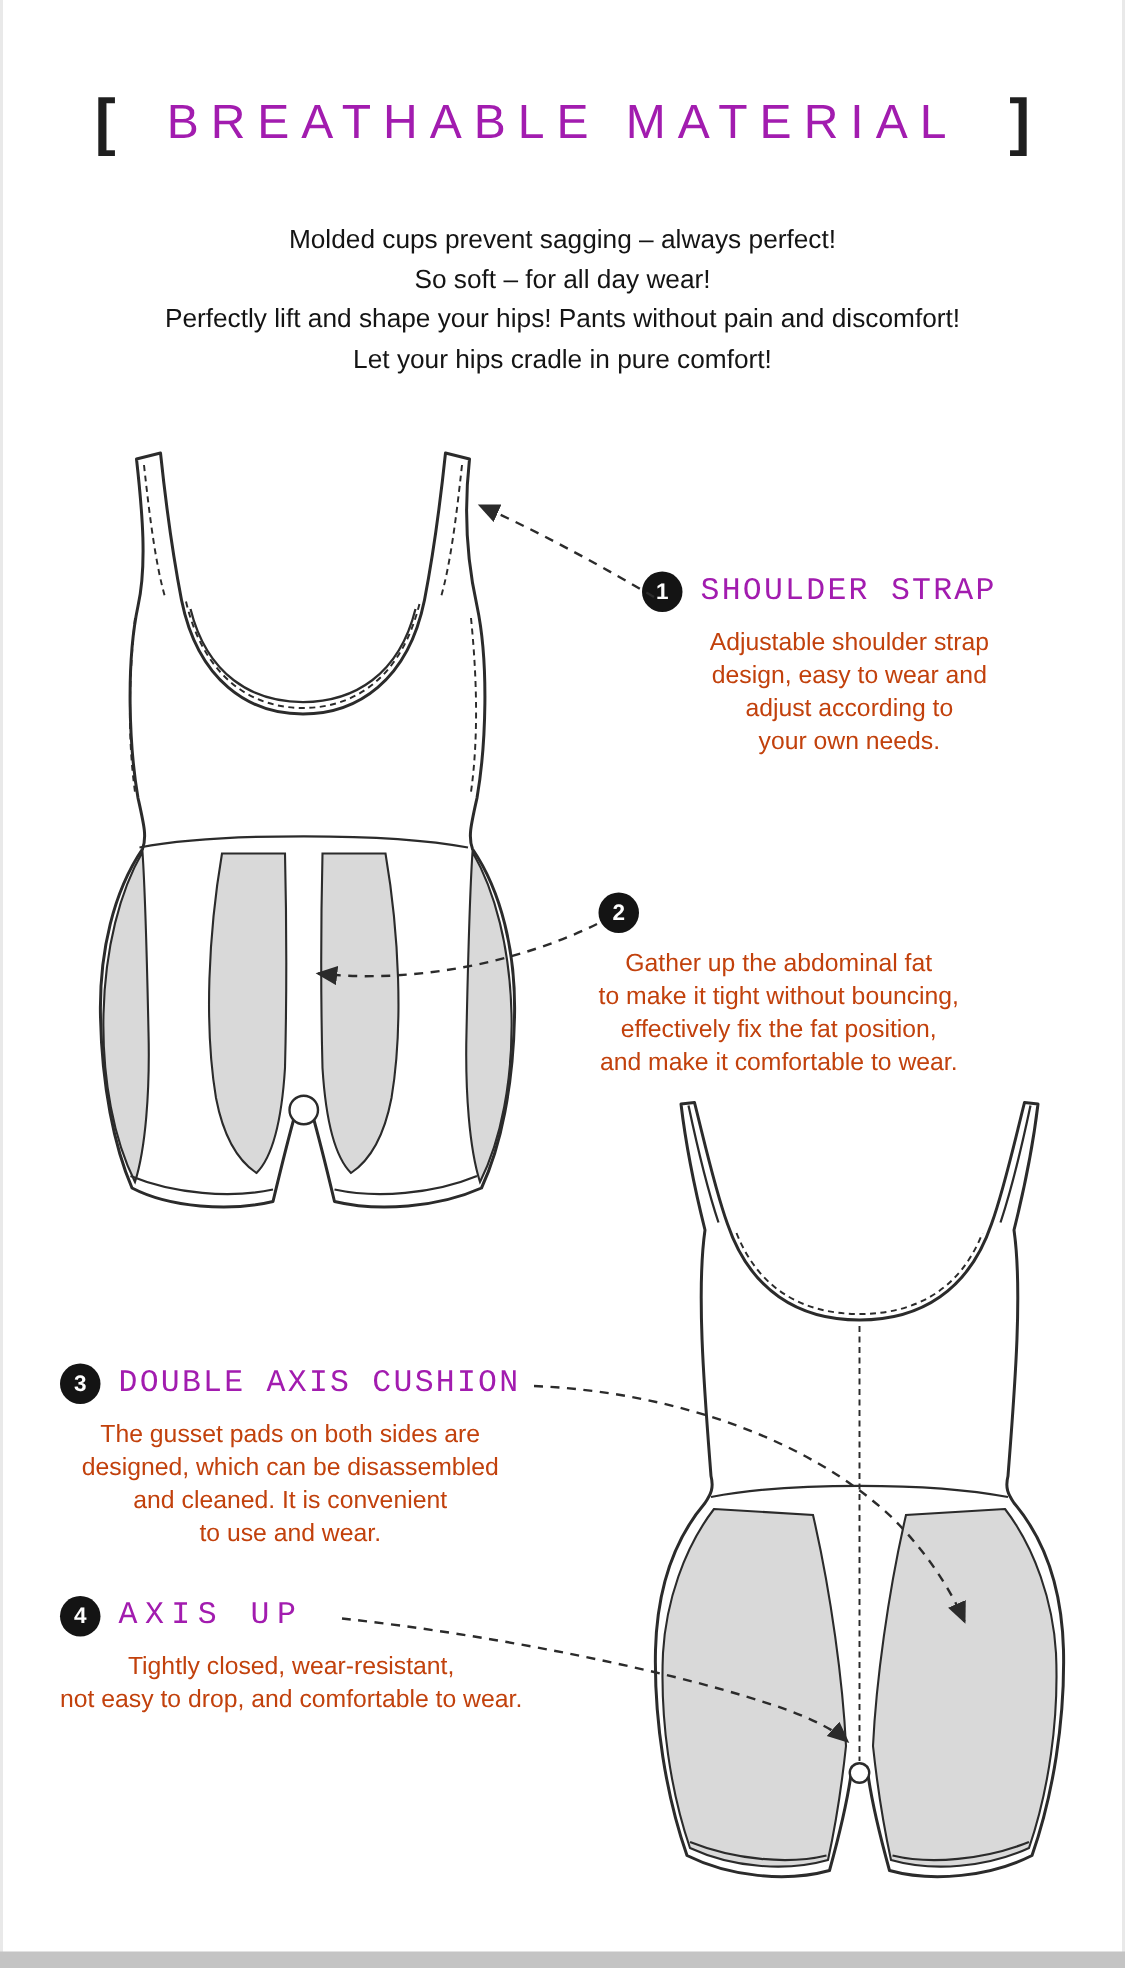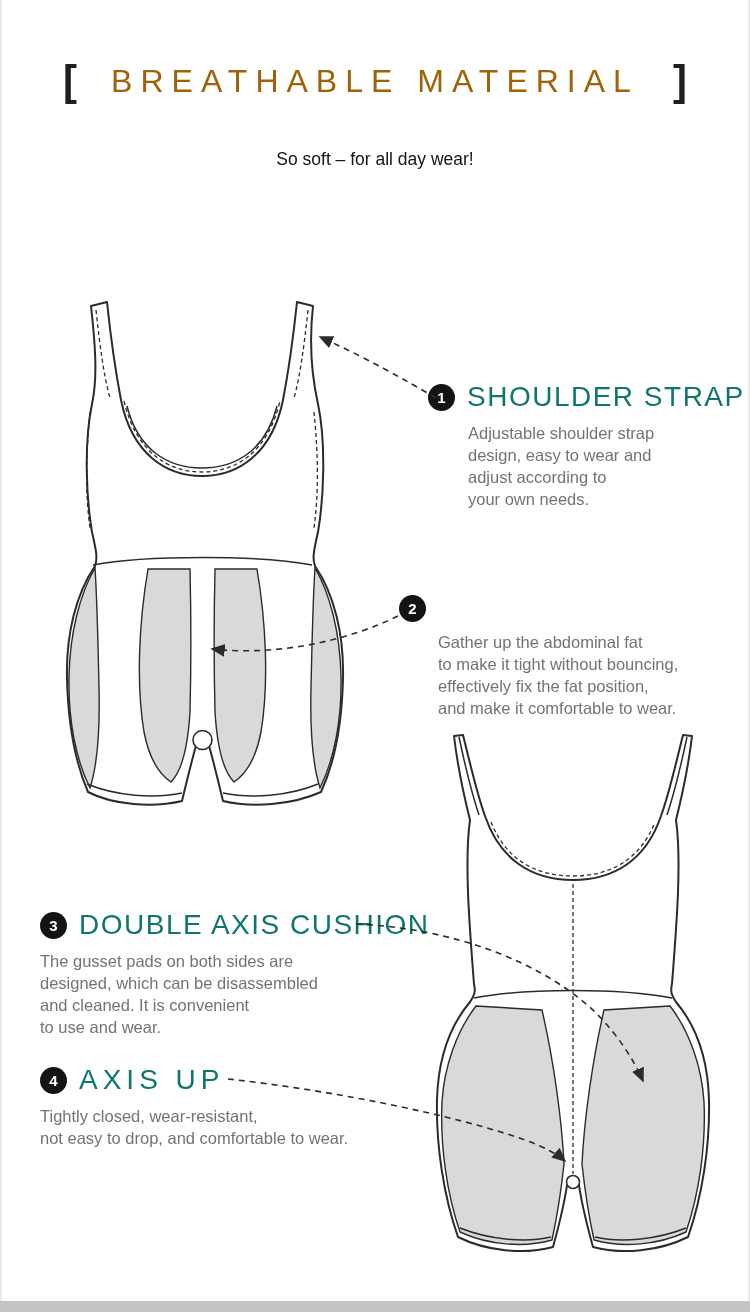--- a/index.html
+++ b/index.html
@@ -4,33 +4,33 @@
 <style>
   * { margin:0; padding:0; box-sizing:border-box; }
   html,body { background:#ffffff; }
   body { font-family:"Liberation Sans", sans-serif; color:#222; }
   .canvas { position:relative; width:750px; height:1312px; background:#ffffff; overflow:hidden; }
   .edge { position:absolute; top:0; width:2px; height:100%; background:#e9e9e9; }
   .edge-left { left:0; } .edge-right { right:0; }
 
   .title-row { position:absolute; top:60px; left:0; width:100%; display:flex; justify-content:center; align-items:center; gap:34px; }
   .bracket { font-size:42px; font-weight:700; color:#1f1f1f; line-height:1; }
-  .title-text { font-size:32px; font-weight:500; letter-spacing:8px; color:#a16207; white-space:nowrap; }
+  .title-text { font-size:32px; font-weight:500; letter-spacing:8px; color:#a21caf; white-space:nowrap; }
 
   .intro { position:absolute; top:146px; left:0; width:100%; text-align:center; }
   .intro p { font-size:17.5px; line-height:26.5px; color:#141414; }
 
   .feature { position:absolute; }
   .feature-head { display:flex; align-items:center; gap:12px; }
   .badge { width:27px; height:27px; border-radius:50%; background:#141414; color:#ffffff;
            font-size:15px; font-weight:700; display:flex; align-items:center; justify-content:center; flex:0 0 27px; }
-  .feature-title { font-size:28px; color:#0f766e; letter-spacing:1.5px; font-weight:500; white-space:nowrap; }
-  .feature-desc { margin-top:9px; font-size:16.5px; line-height:22px; color:#737373; white-space:pre-line; }
+  .feature-title { font-size:21px; color:#a21caf; letter-spacing:1.5px; font-weight:500; white-space:nowrap;font-family:Liberation Mono, monospace; }
+  .feature-desc { margin-top:9px; font-size:16.5px; line-height:22px; color:#c2410c; white-space:pre-line;text-align:center; }
   .f1 { left:428px; top:381px; } .f1 .feature-desc { margin-left:40px; }
-  .f2 { left:399px; top:595px; } .f2 .feature-desc { margin-left:39px; }
+  .f2 { left:399px; top:595px; } .f2 .feature-desc { }
   .f3 { left:40px;  top:909px; } .f3 .feature-desc { }
   .f4 { left:40px;  top:1064px; } .f4 .feature-desc { }
   .f4 .feature-title { letter-spacing:5px; }
 
   .front-svg { position:absolute; left:50px; top:292px; }
   .back-svg  { position:absolute; left:430px; top:732px; }
   .overlay   { position:absolute; left:0; top:0; pointer-events:none; }
 
   .footer-bar { position:absolute; left:0; bottom:0; width:100%; height:11px; background:#c4c4c4; }
   .ln15{ fill:none; stroke:#2b2b2b; stroke-width:1.5; }
@@ -48,21 +48,24 @@
   <div class="edge edge-left"></div>
   <div class="edge edge-right"></div>
 
   <header class="title-row">
     <span class="bracket">[</span>
     <h1 class="title-text">BREATHABLE MATERIAL</h1>
     <span class="bracket">]</span>
   </header>
 
   <div class="intro">
+    <p>Molded cups prevent sagging – always perfect!</p>
     <p>So soft – for all day wear!</p>
+    <p>Perfectly lift and shape your hips! Pants without pain and discomfort!</p>
+    <p>Let your hips cradle in pure comfort!</p>
   </div>
 
   <svg class="front-svg" width="300" height="545" viewBox="0 0 300 545">
     <path class="bodyfill" d="
       M 41 14 L 57 10
       C 61 48 66 82 71 108
       C 82 162 116 184 152 184
       C 188 184 222 162 233 108
       C 238 82 243 48 247 10
       L 263 14

